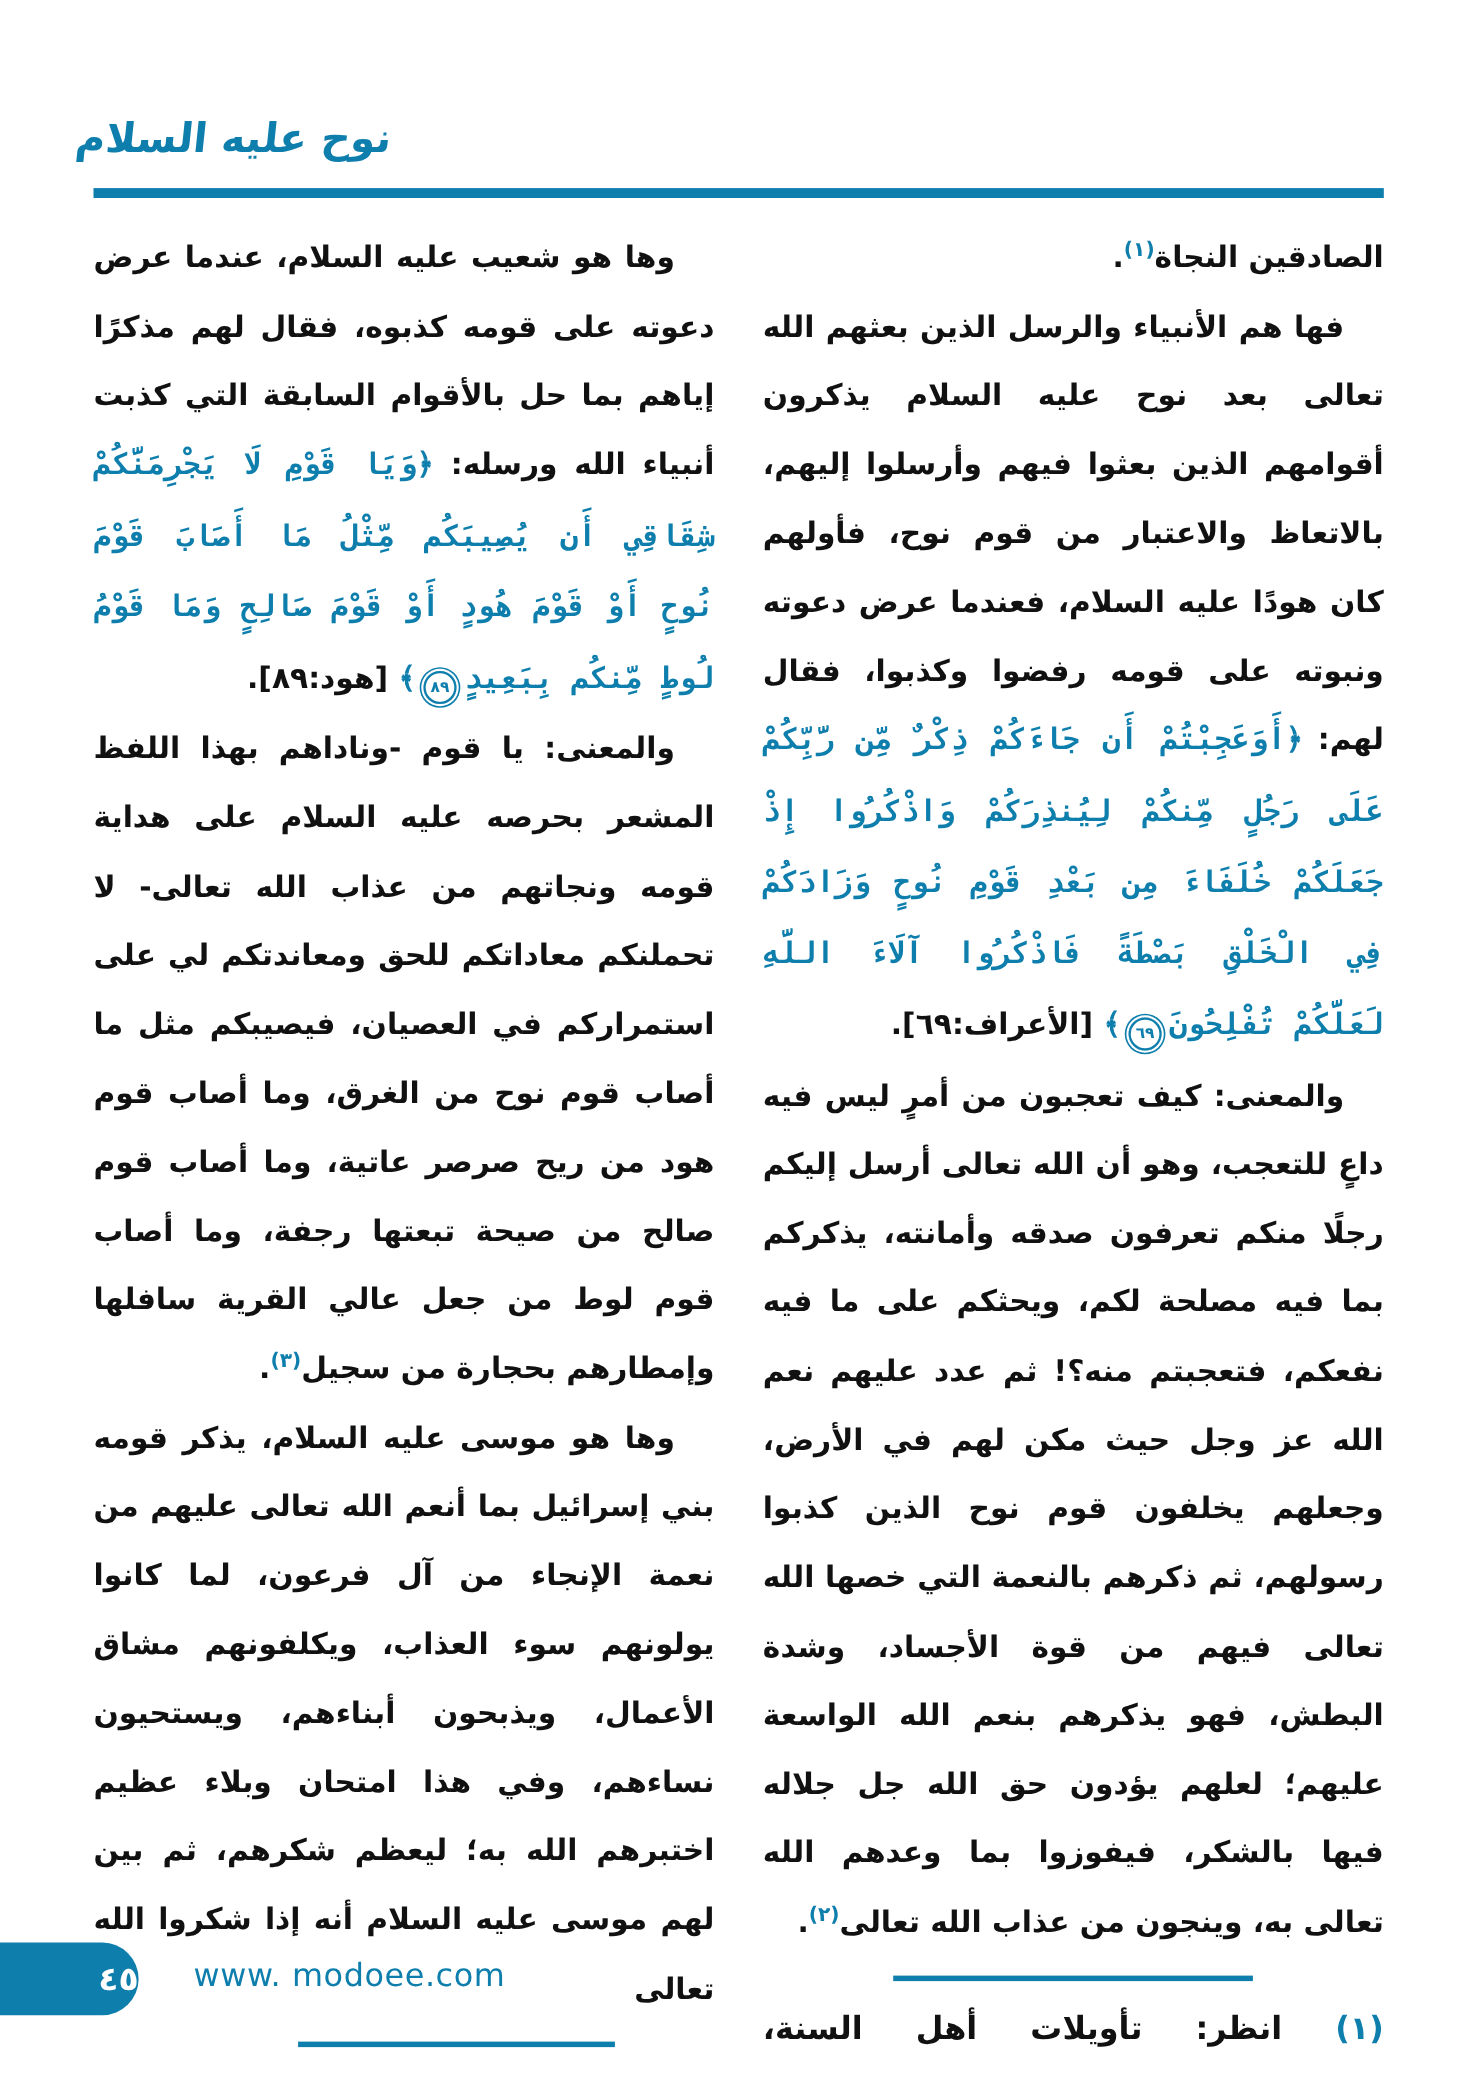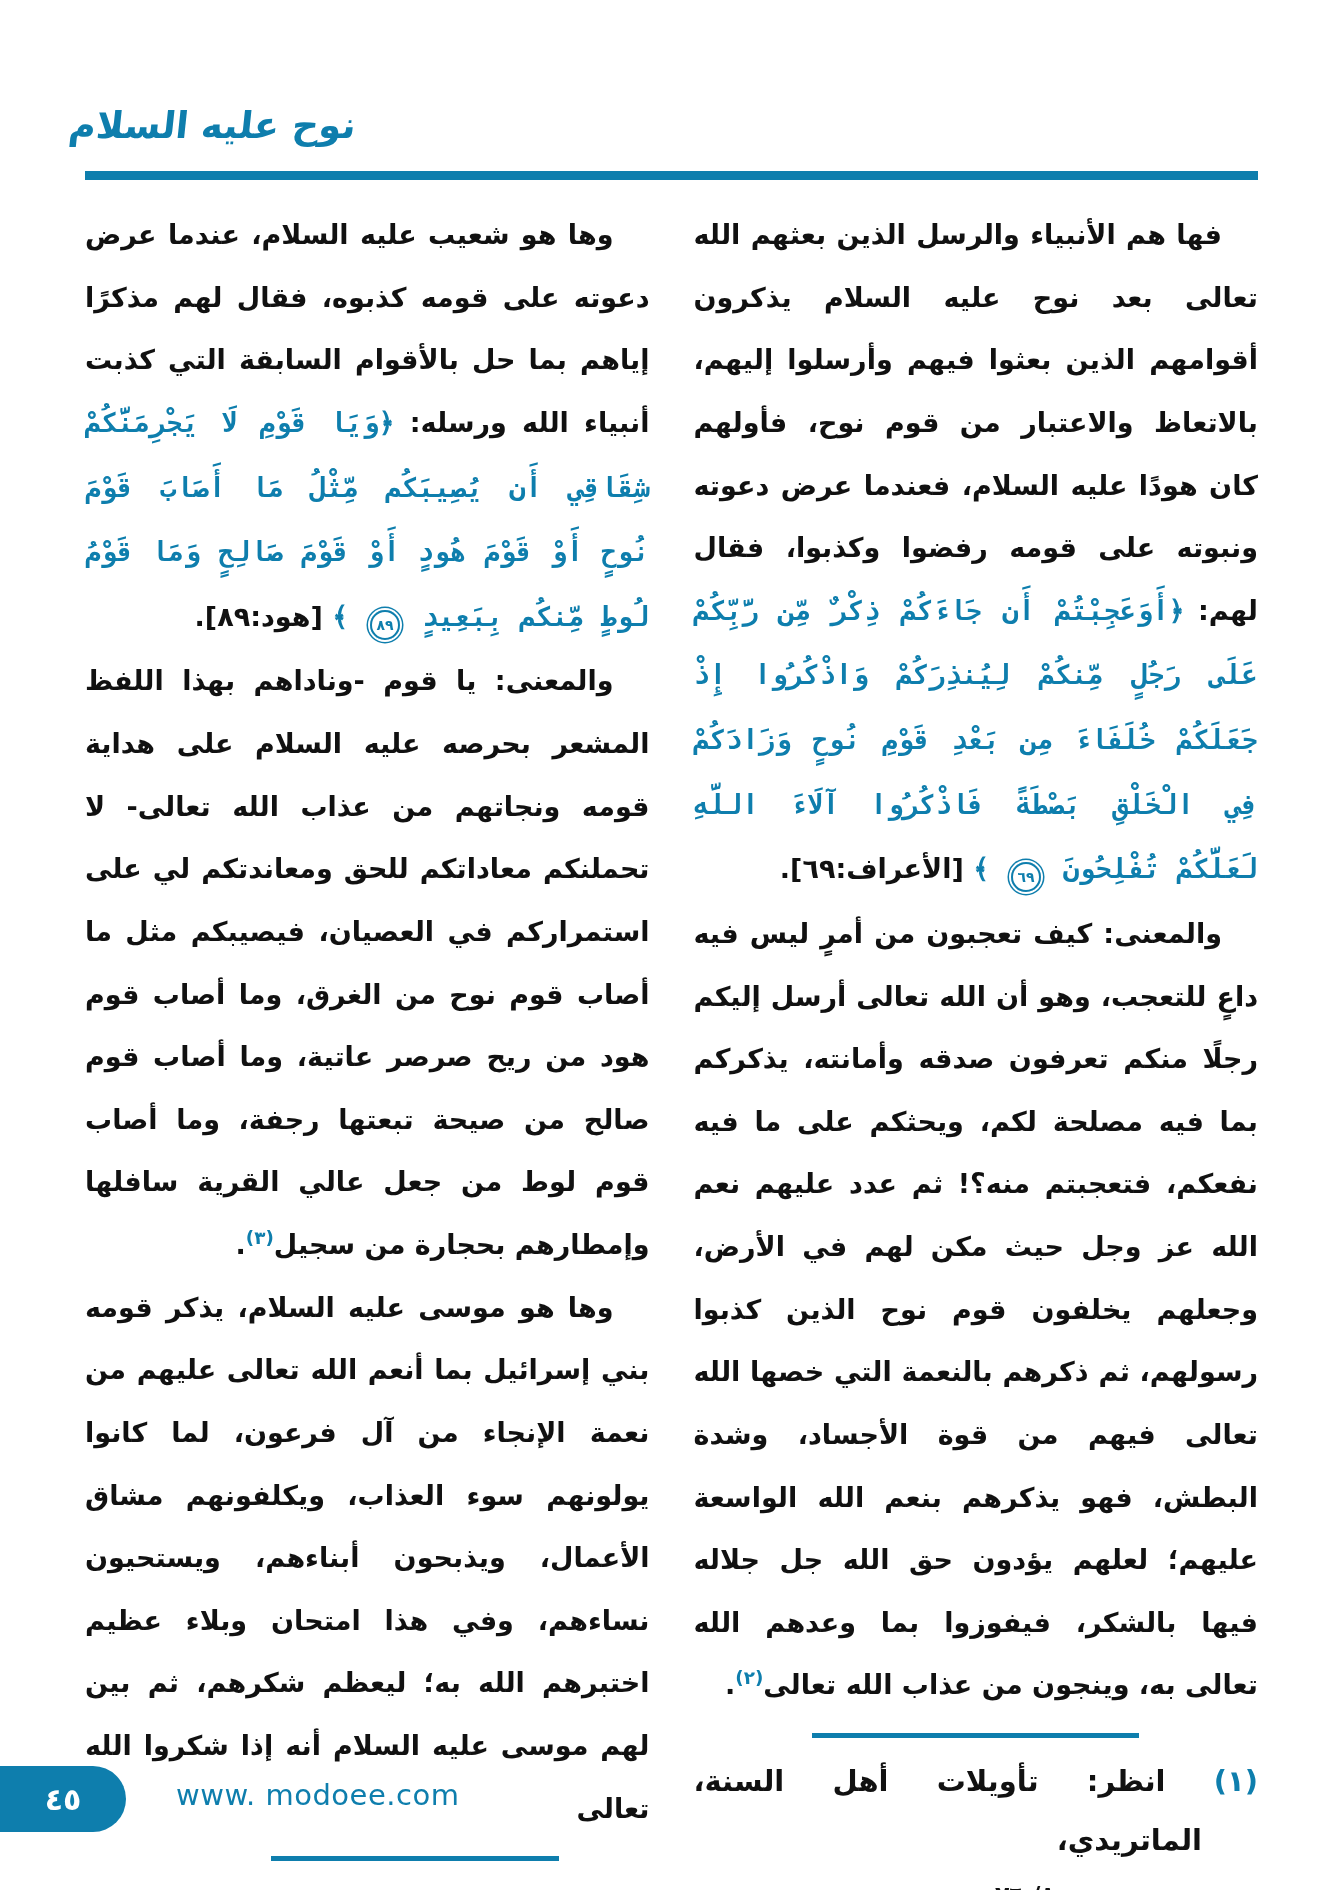--- a/index.html
+++ b/index.html
@@ -38,21 +38,21 @@
   .t{color:var(--ink);text-align:center;}
   .q{color:var(--teal);font-family:Liberation Mono, monospace;}
   .ms{ 
     color:var(--teal);font-size:0.68em;vertical-align:super;font-weight:700;
   }
   .a{ 
     display:inline-block;min-width:30px;height:30px;line-height:27px;
     border:2px solid var(--teal);border-radius:50%;
     box-shadow:0 0 0 2px #fff,0 0 0 3.5px var(--teal);
     color:var(--teal);font-size:14px;font-weight:700;text-align:center;
-    margin:0 22px;vertical-align:-4px;text-indent:0;
+    margin:0 7px;vertical-align:-4px;text-indent:0;
   }
   .fnsep{
     height:5px;background:var(--teal);margin-top:16px;margin-bottom:14px;
   }
   .sep-right{width:58%;margin-left:auto;margin-right:auto;}
   .sep-left{width:51%;margin-right:16%;}
   .fn{
     font-size:29px;font-weight:700;line-height:2.05;text-align:justify;
     padding-right:56px;text-indent:-56px;color:var(--ink);
   }
@@ -60,36 +60,37 @@
   .fncont{
     font-size:23.5px;font-weight:700;line-height:2.05;color:var(--ink);
   }
   .cont-right{margin-right:36%;}
   .cont-left{margin-right:24%;}
   
   .page-badge{
     position:absolute;left:0;top:1766px;width:126px;height:66px;
     background:var(--teal);border-radius:0 34px 34px 0;
     color:#ffffff;font-size:30px;font-weight:700;
-    display:flex;align-items:center;justify-content:center;
+    display:flex;align-items:center;justify-content:flex-start;
   }
   .site{
     position:absolute;left:176px;top:1778px;
     color:var(--teal);font-size:29px;font-weight:400;
     direction:ltr;letter-spacing:0.5px;
   }
 </style>
 </head>
 <body>
 
 <div class="hdr-title">نوح عليه السلام</div>
 <div class="hdr-rule"></div>
 
 <div class="cols">
   <div class="col">
+      <div class="para"><span class="t">الصادقين النجاة</span><span class="ms">(١)</span><span class="t">.</span></div>
       <div class="para ind"><span class="t">فها هم الأنبياء والرسل الذين بعثهم الله تعالى بعد نوح عليه السلام يذكرون أقوامهم الذين بعثوا فيهم وأرسلوا إليهم، بالاتعاظ والاعتبار من قوم نوح، فأولهم كان هودًا عليه السلام، فعندما عرض دعوته ونبوته على قومه رفضوا وكذبوا، فقال لهم: </span><span class="q">﴿أَوَعَجِبْتُمْ أَن جَاءَكُمْ ذِكْرٌ مِّن رَّبِّكُمْ عَلَى رَجُلٍ مِّنكُمْ لِيُنذِرَكُمْ وَاذْكُرُوا إِذْ جَعَلَكُمْ خُلَفَاءَ مِن بَعْدِ قَوْمِ نُوحٍ وَزَادَكُمْ فِي الْخَلْقِ بَصْطَةً فَاذْكُرُوا آلَاءَ اللَّهِ لَعَلَّكُمْ تُفْلِحُونَ</span><span class="a">٦٩</span><span class="q">﴾</span><span class="t"> [الأعراف:٦٩].</span></div>
       <div class="para ind"><span class="t">والمعنى: كيف تعجبون من أمرٍ ليس فيه داعٍ للتعجب، وهو أن الله تعالى أرسل إليكم رجلًا منكم تعرفون صدقه وأمانته، يذكركم بما فيه مصلحة لكم، ويحثكم على ما فيه نفعكم، فتعجبتم منه؟! ثم عدد عليهم نعم الله عز وجل حيث مكن لهم في الأرض، وجعلهم يخلفون قوم نوح الذين كذبوا رسولهم، ثم ذكرهم بالنعمة التي خصها الله تعالى فيهم من قوة الأجساد، وشدة البطش، فهو يذكرهم بنعم الله الواسعة عليهم؛ لعلهم يؤدون حق الله جل جلاله فيها بالشكر، فيفوزوا بما وعدهم الله تعالى به، وينجون من عذاب الله تعالى</span><span class="ms">(٢)</span><span class="t">.</span></div>
       <div class="fnsep sep-right"></div>
       <div class="fn"><span class="m">(١) </span><span class="t">انظر: تأويلات أهل السنة، الماتريدي،</span></div>
       <div class="fncont cont-right"><span class="t">٨/ ٢٦.</span></div>
     </div>
   <div class="col">
       <div class="para ind"><span class="t">وها هو شعيب عليه السلام، عندما عرض دعوته على قومه كذبوه، فقال لهم مذكرًا إياهم بما حل بالأقوام السابقة التي كذبت أنبياء الله ورسله: </span><span class="q">﴿وَيَا قَوْمِ لَا يَجْرِمَنَّكُمْ شِقَاقِي أَن يُصِيبَكُم مِّثْلُ مَا أَصَابَ قَوْمَ نُوحٍ أَوْ قَوْمَ هُودٍ أَوْ قَوْمَ صَالِحٍ وَمَا قَوْمُ لُوطٍ مِّنكُم بِبَعِيدٍ</span><span class="a">٨٩</span><span class="q">﴾</span><span class="t"> [هود:٨٩].</span></div>
       <div class="para ind"><span class="t">والمعنى: يا قوم -وناداهم بهذا اللفظ المشعر بحرصه عليه السلام على هداية قومه ونجاتهم من عذاب الله تعالى- لا تحملنكم معاداتكم للحق ومعاندتكم لي على استمراركم في العصيان، فيصيبكم مثل ما أصاب قوم نوح من الغرق، وما أصاب قوم هود من ريح صرصر عاتية، وما أصاب قوم صالح من صيحة تبعتها رجفة، وما أصاب قوم لوط من جعل عالي القرية سافلها وإمطارهم بحجارة من سجيل</span><span class="ms">(٣)</span><span class="t">.</span></div>
       <div class="para ind"><span class="t">وها هو موسى عليه السلام، يذكر قومه بني إسرائيل بما أنعم الله تعالى عليهم من نعمة الإنجاء من آل فرعون، لما كانوا يولونهم سوء العذاب، ويكلفونهم مشاق الأعمال، ويذبحون أبناءهم، ويستحيون نساءهم، وفي هذا امتحان وبلاء عظيم اختبرهم الله به؛ ليعظم شكرهم، ثم بين لهم موسى عليه السلام أنه إذا شكروا الله تعالى</span></div>

